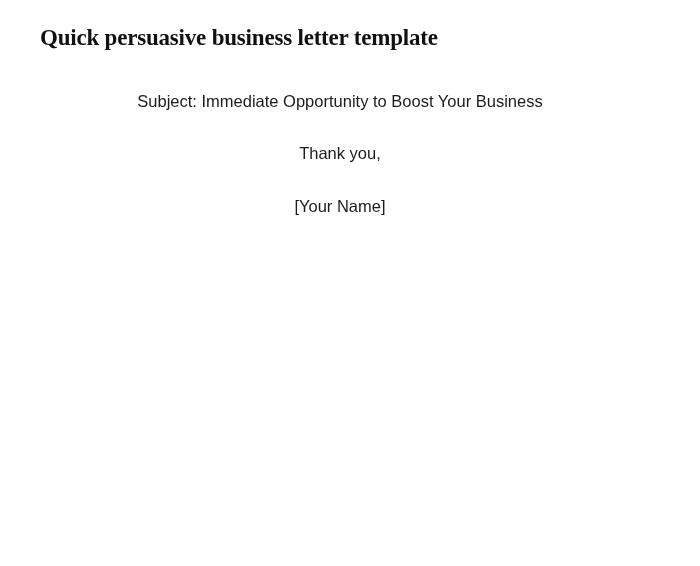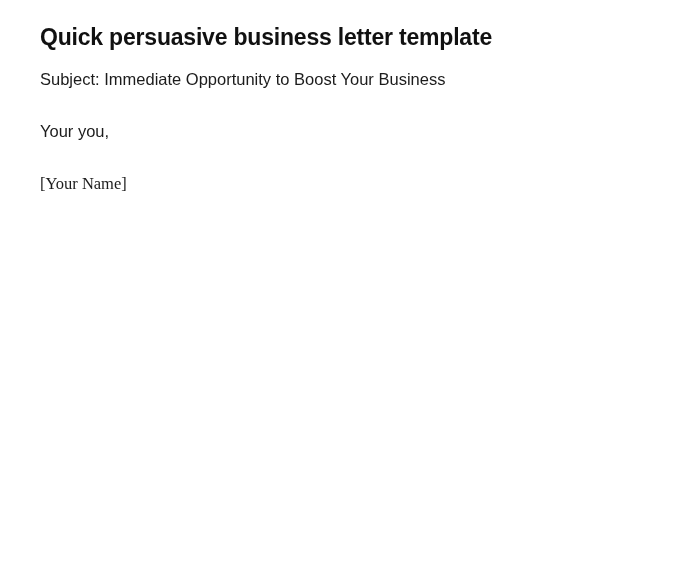--- a/index.html
+++ b/index.html
@@ -20,45 +20,46 @@
     box-sizing: border-box;
     padding: 22px 40px 0 40px;
     background: #ffffff;
     overflow: hidden;
   }
   .doc-title {
     font-size: 23px;
     font-weight: bold;
     line-height: 1.35;
     color: #111111;
-    margin: 0 0 12px 0;
+    margin: 0 0 34px 0;
     letter-spacing: -0.2px;
+    font-family: Liberation Serif, serif;
   }
   .doc-para {
     font-size: 16.5px;
     line-height: 1.72;
     color: #1c1c1c;
     margin: 0 0 24px 0;
     max-width: 600px;
     font-weight: 400;
+    text-align: center;
   }
   .doc-para.last {
     margin-bottom: 5px;
-    font-family: Liberation Serif, serif;
   }
 </style>
 </head>
 <body>
 
 <div class="page">
 
   <h1 class="doc-title">Quick persuasive business letter template</h1>
 
   <p class="doc-para">Subject: Immediate Opportunity to Boost Your Business</p>
 
 
 
 
-  <p class="doc-para">Your you,</p>
+  <p class="doc-para">Thank you,</p>
 
   <p class="doc-para last">[Your Name]</p>
 
 </div>
 
 </body></html>

